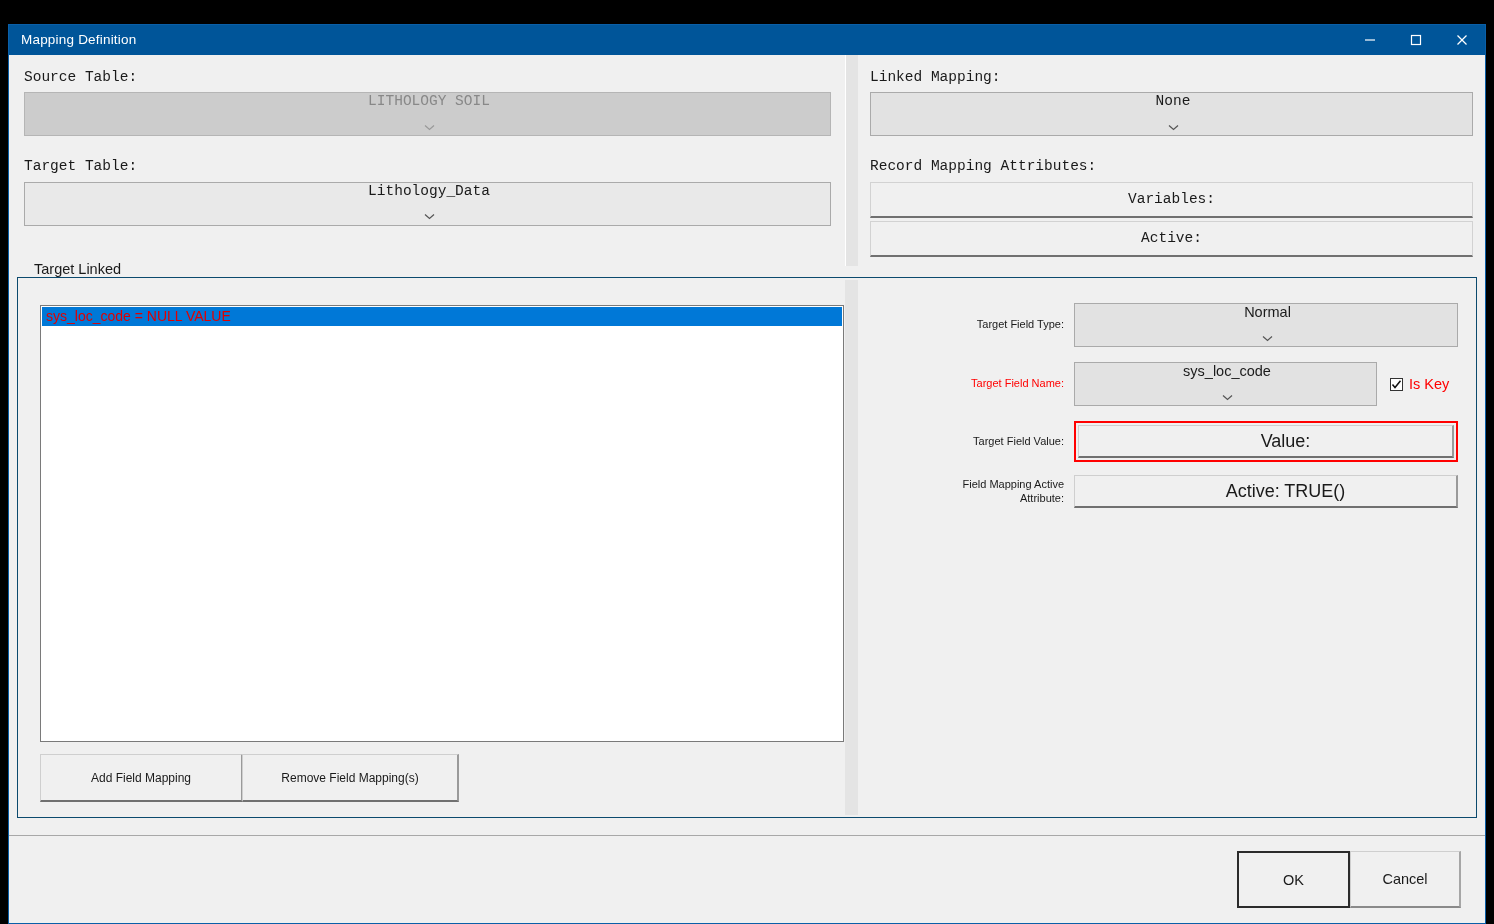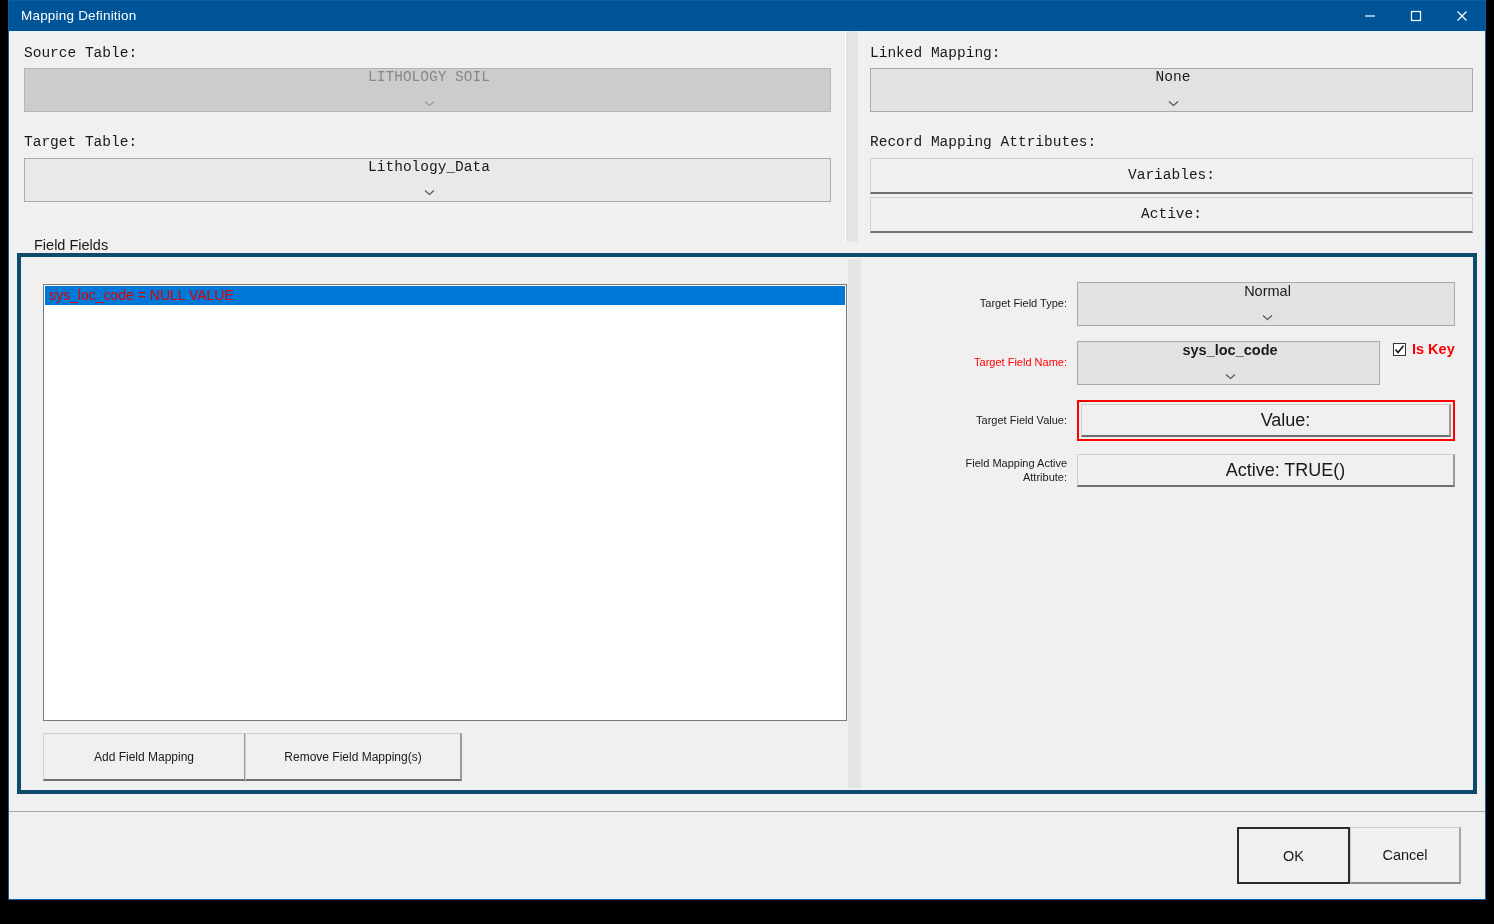--- a/index.html
+++ b/index.html
@@ -7,21 +7,21 @@
     margin: 0; padding: 0;
     width: 1494px; height: 924px;
     background: #000000;
     font-family: "Liberation Sans", sans-serif;
     overflow: hidden;
   }
 
   
   #window {
     position: absolute;
-    left: 8px; top: 0;
+    left: 8px; top: 24px;
     width: 1478px; height: 900px;
     background: #f0f0f0;
     border: 1px solid #0a5fa8;
     display: flex;
     flex-direction: column;
   }
 
   
   #titlebar {
     height: 30px;
@@ -122,21 +122,21 @@
 
   
   #groupwrap {
     flex: 1 1 auto;
     position: relative;
     margin: 3px 8px 0 8px;
   }
   #group {
     position: absolute;
     left: 0; right: 0; top: 8px; bottom: 17px;
-    border: 4px solid #0c4a6e;
+    border: 1px solid #0c4a6e;
     background: #f0f0f0;
   }
   #group-legend {
     position: absolute;
     left: 12px; top: 0px;
     transform: translateY(-50%);
     background: #f0f0f0;
     padding: 0 5px;
     font-size: 14.5px;
     color: #1a1a1a;
@@ -219,21 +219,21 @@
     flex: 0 0 auto;
     text-align: right;
     padding-right: 10px;
     font-size: 11px;
     color: #1a1a1a;
     line-height: 1.2;
   }
   .plabel.red { color: #ff0000; }
   .pctl { flex: 1 1 auto; min-width: 0; }
 
-  #row-name .pctl { display: flex; align-items: flex-start; font-weight: bold; }
+  #row-name .pctl { display: flex; align-items: center; }
   #combo-target-field-name { flex: 0 0 auto; width: 303px; }
   #iskey-wrap {
     display: flex;
     align-items: center;
     margin-left: 13px;
     flex: 0 0 auto;
   }
   #iskey-box {
     width: 13px; height: 13px;
     border: 1px solid #333333;
@@ -357,21 +357,21 @@
 
       <div class="spacer-24"></div>
 
       <div class="fld-label">Record Mapping Attributes:</div>
       <div class="flatbtn">Variables:</div>
       <div class="flatbtn">Active:</div>
     </div>
   </div>
 
   <div id="groupwrap">
-    <div id="group-legend">Field Fields</div>
+    <div id="group-legend">Target Linked</div>
     <div id="group">
       <div id="group-inner">
 
         <div id="group-left">
           <div id="fieldlist">
             <div class="listrow selected">sys_loc_code = NULL VALUE</div>
           </div>
           <div id="listbuttons">
             <div class="pushbtn" id="btn-add-field-mapping">Add Field Mapping</div>
             <div class="pushbtn" id="btn-remove-field-mapping">Remove Field Mapping(s)</div>

